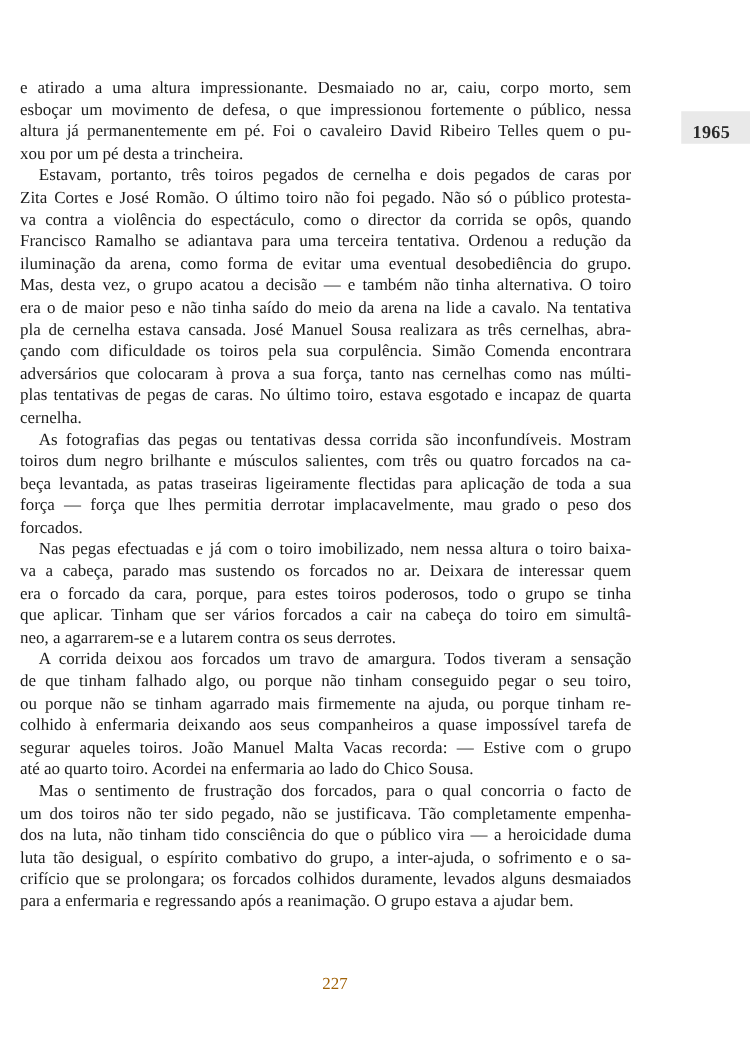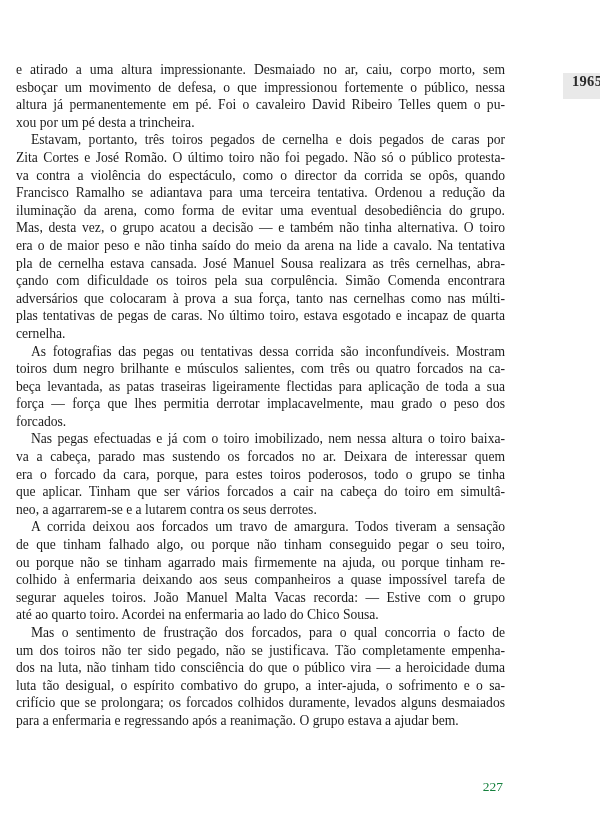--- a/index.html
+++ b/index.html
@@ -7,27 +7,27 @@
     position: relative;
     width: 600px;
     height: 840px;
     background: #ffffff;
     overflow: hidden;
     font-family: "Liberation Serif", "DejaVu Serif", serif;
     color: #1b1b1b;
   }
   .year-tab {
     position: absolute;
-    top: 73px;
+    top: 89px;
     right: 0;
-    width: 37px;
+    width: 55px;
     height: 26px;
     background: #e9e9e9;
     display: flex;
-    align-items: flex-start;
+    align-items: flex-end;
     padding-left: 9px;
     box-sizing: border-box;
   }
   .year-tab span {
     font-weight: 700;
     font-size: 14.5px;
     color: #2b2b2b;
     letter-spacing: 0.3px;
   }
   .body-text {
@@ -44,23 +44,23 @@
     text-align-last: justify;
     white-space: normal;
   }
   .line.last { text-align-last: left; }
   .para.indent .line.first { text-indent: 15px; }
   .page-number {
     position: absolute;
     top: 779px;
     left: 33px;
     width: 470px;
-    text-align: right;
+    text-align: center;
     font-size: 13.5px;
-    color: #15803d;
+    color: #a16207;
   }
 </style>
 </head>
 <body>
 
 <div class="page">
   <div class="year-tab">
     <span>1965</span>
   </div>
 

